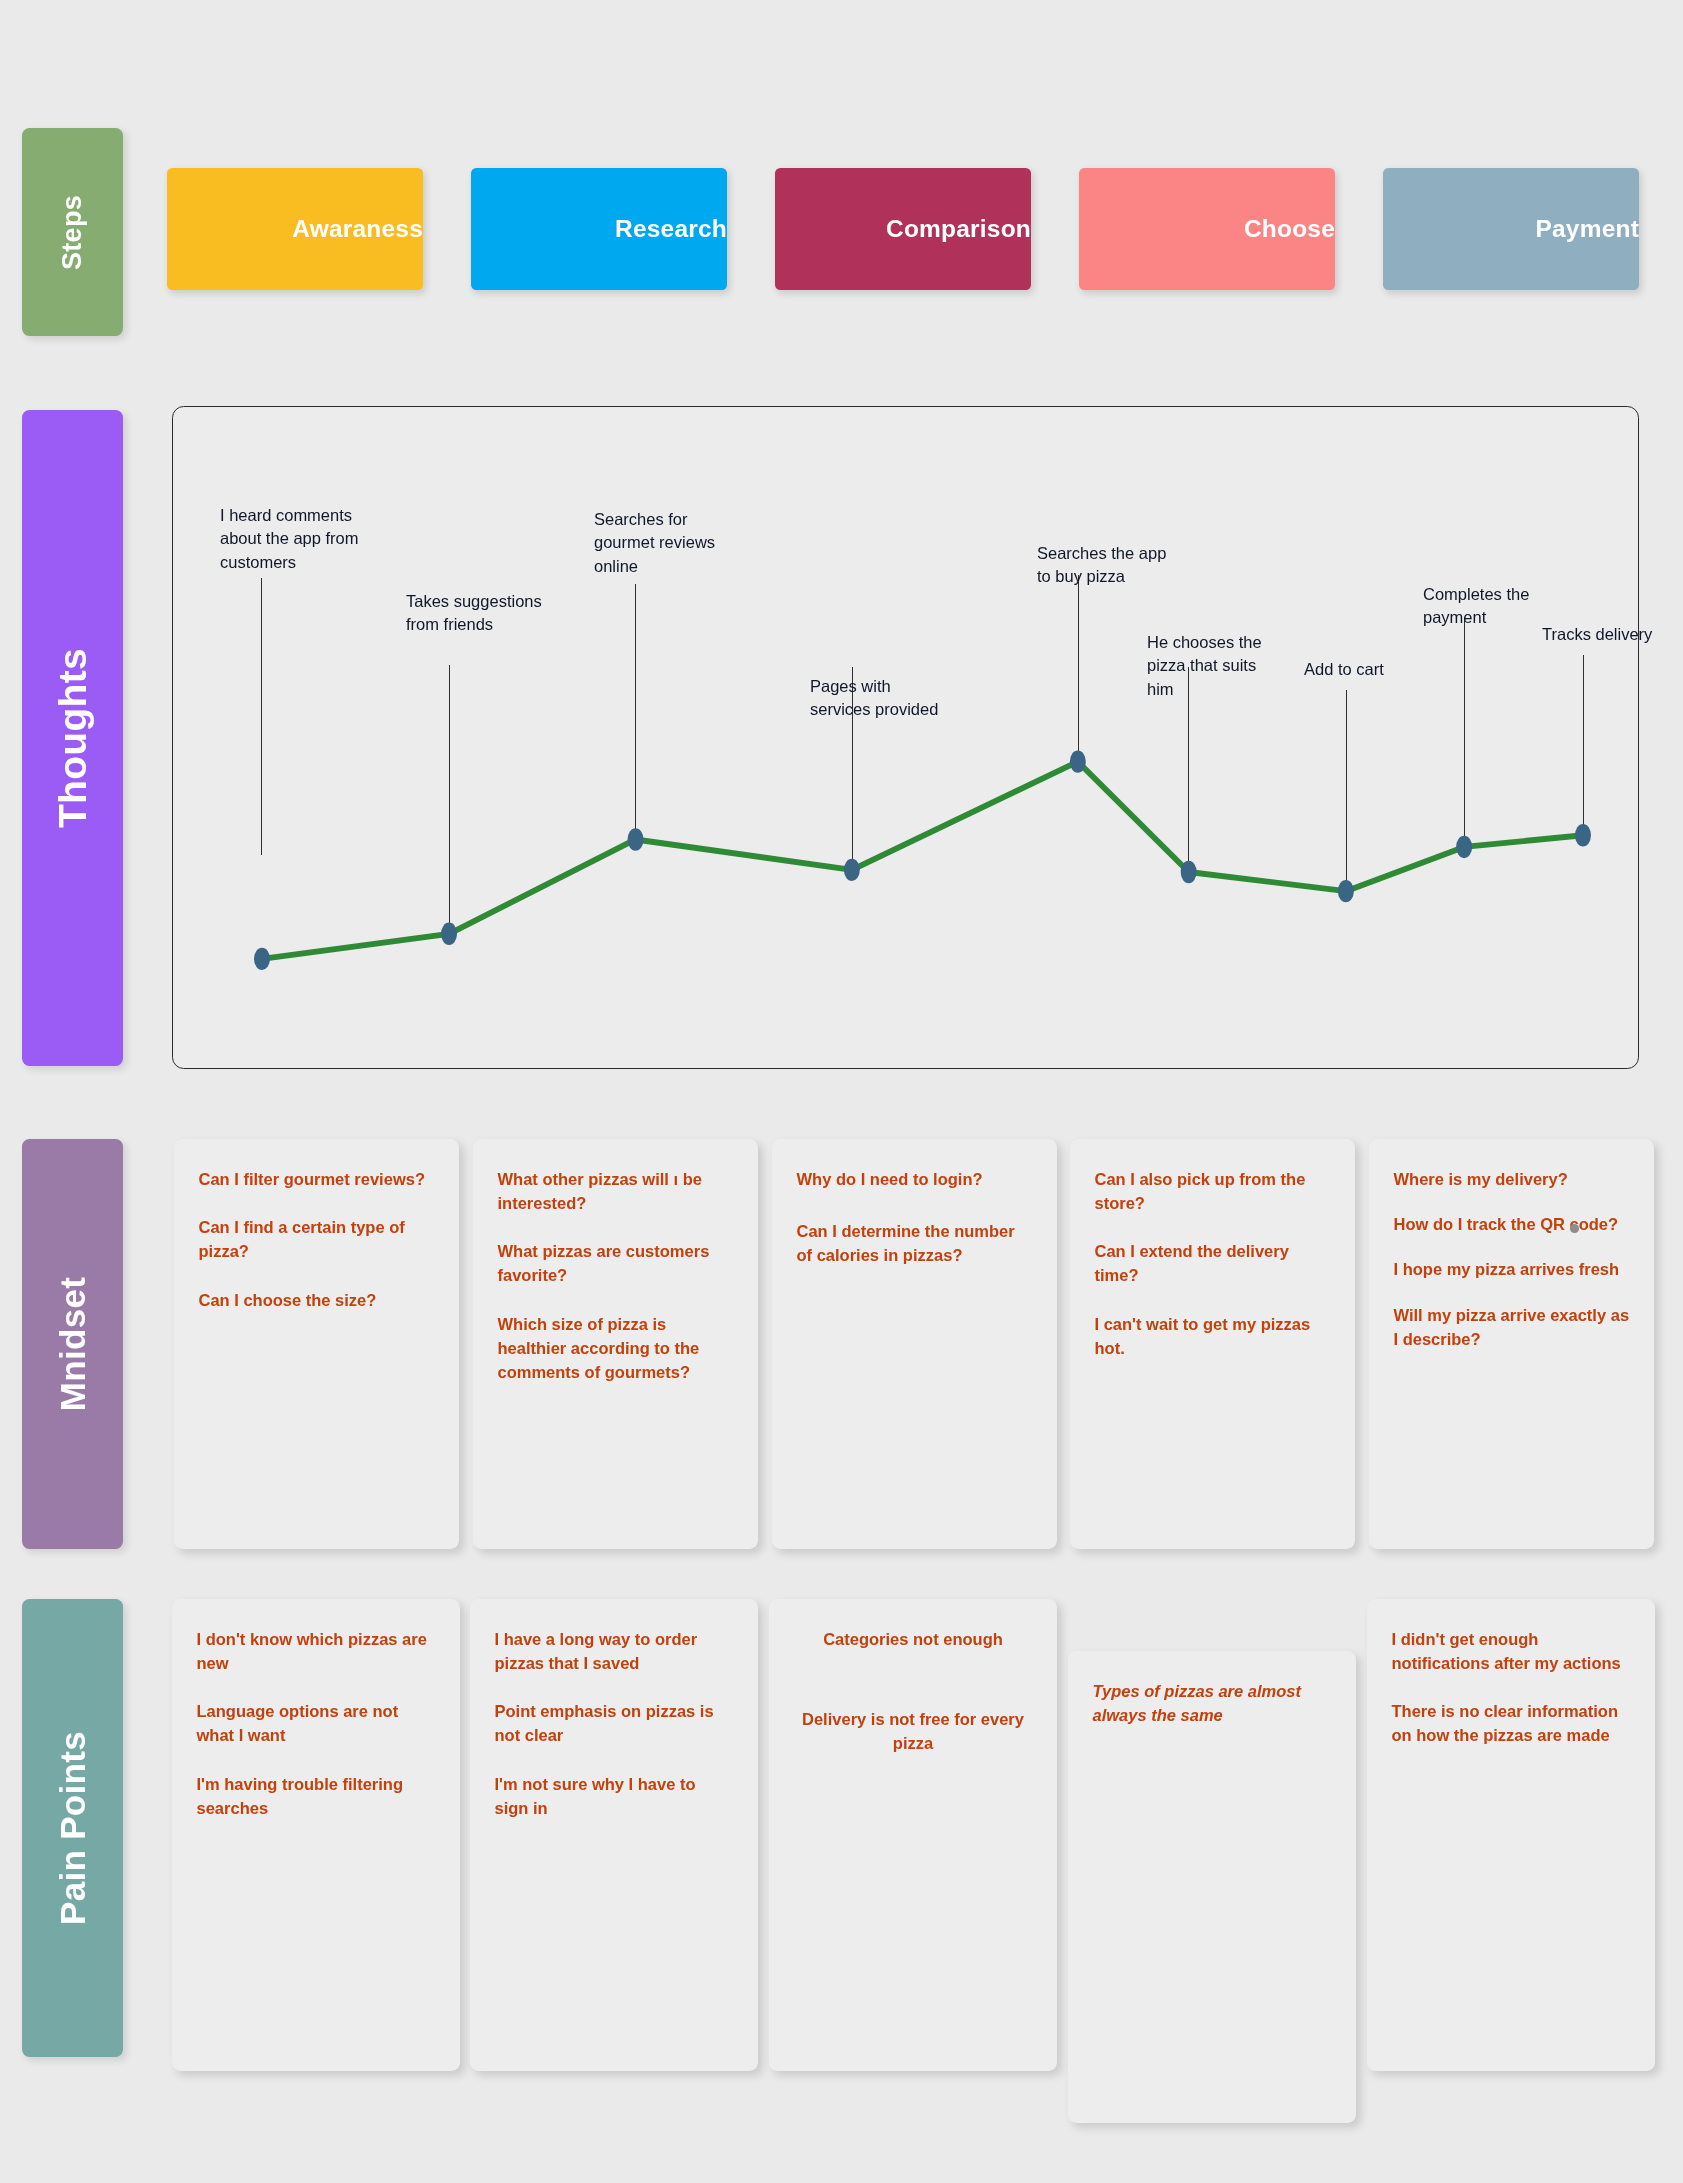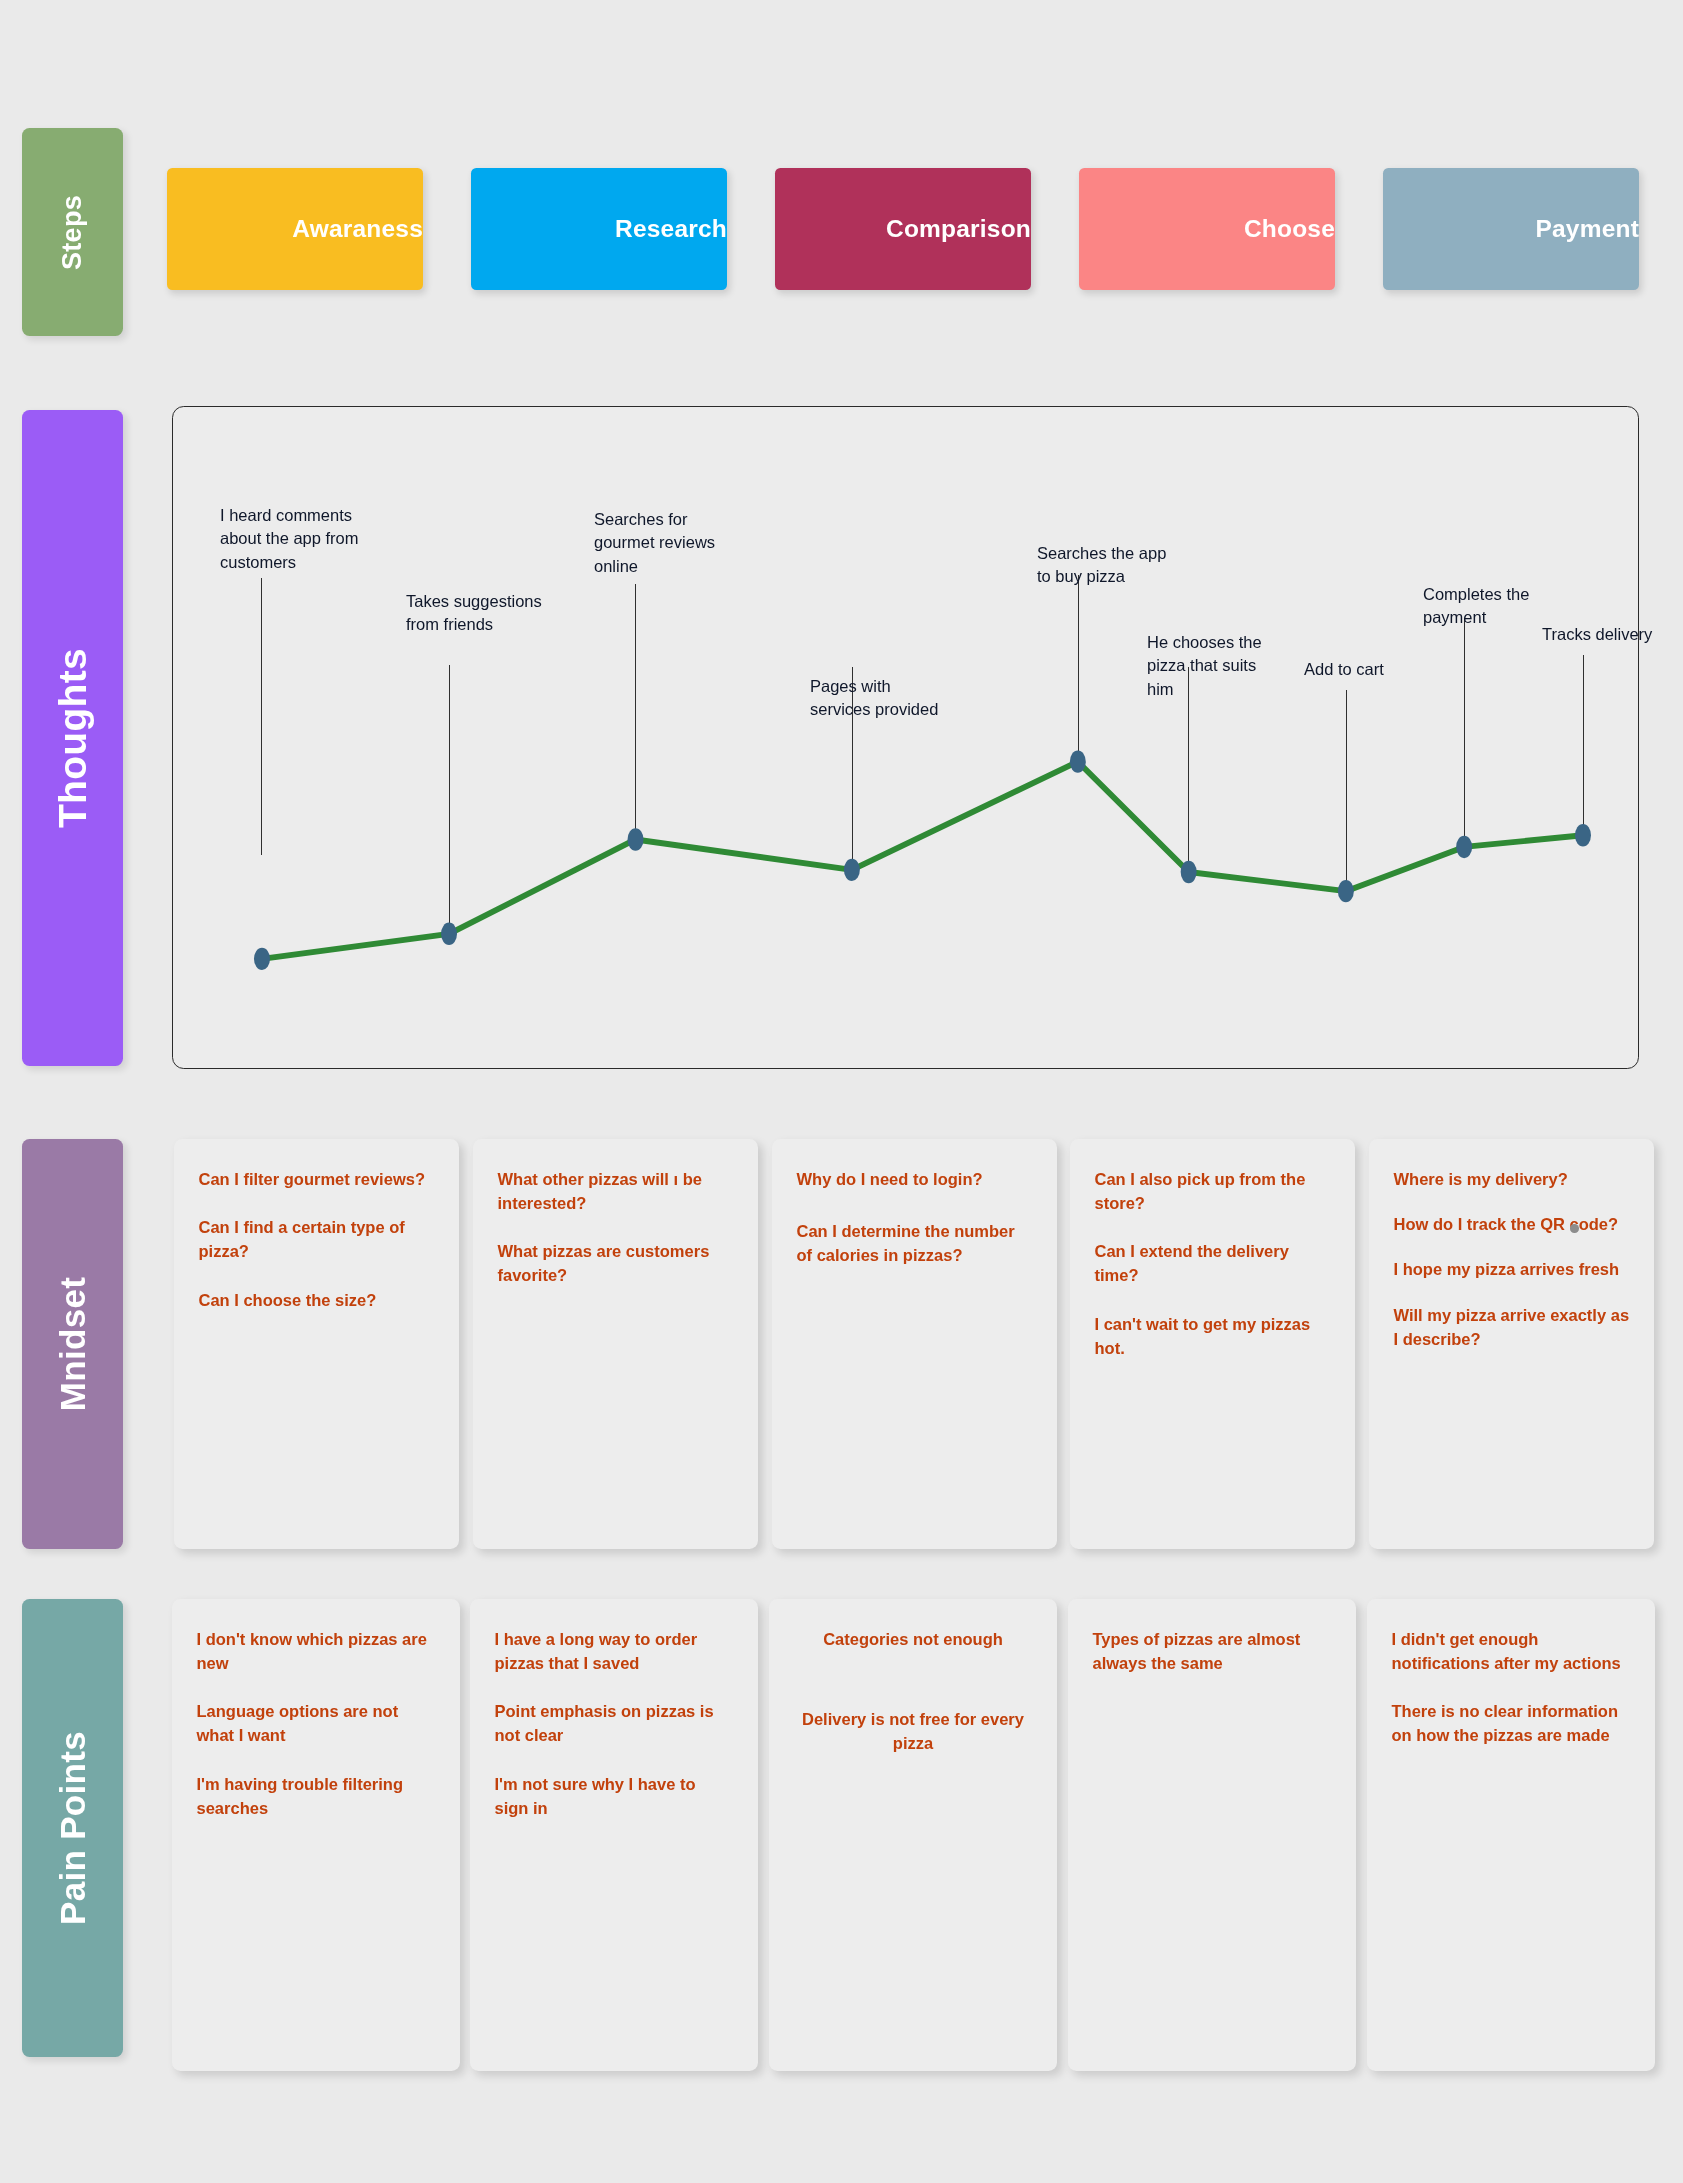--- a/index.html
+++ b/index.html
@@ -175,20 +175,21 @@
 
 <div class="abs card" style="left:174px; top:1139px; width:285px; height:410px;">
   <p>Can I filter gourmet reviews?</p>
   <p>Can I find a certain type of pizza?</p>
   <p>Can I choose the size?</p>
 </div>
 
 <div class="abs card" style="left:473px; top:1139px; width:285px; height:410px;">
   <p>What other pizzas will ı be interested?</p>
   <p>What pizzas are customers favorite?</p>
+  <p>Which size of pizza is healthier according to the comments of gourmets?</p>
 </div>
 
 <div class="abs card" style="left:772px; top:1139px; width:285px; height:410px;">
   <p>Why do I need to login?</p>
   <p style="margin-top:28px;">Can I determine the number of calories in pizzas?</p>
 </div>
 
 <div class="abs card" style="left:1070px; top:1139px; width:285px; height:410px;">
   <p>Can I also pick up from the store?</p>
   <p>Can I extend the delivery time?</p>
@@ -217,21 +218,21 @@
   <p>I have a long way to order pizzas that I saved</p>
   <p>Point emphasis on pizzas is not clear</p>
   <p>I'm not sure why I have to sign in</p>
 </div>
 
 <div class="abs card" style="left:769px; top:1599px; width:288px; height:472px;text-align:center;">
   <p style="margin-bottom:56px;">Categories not enough</p>
   <p>Delivery is not free for every pizza</p>
 </div>
 
-<div class="abs card" style="left:1068px; top:1599px; width:288px; height:472px;">
+<div class="abs card" style="left:1068px; top:1651px; width:288px; height:472px;font-style:italic;">
   <p>Types of pizzas are almost always the same</p>
 </div>
 
 <div class="abs card" style="left:1367px; top:1599px; width:288px; height:472px;">
   <p>I didn't get enough notifications after my actions</p>
   <p>There is no clear information on how the pizzas are made</p>
 </div>
 
 
 </body></html>

